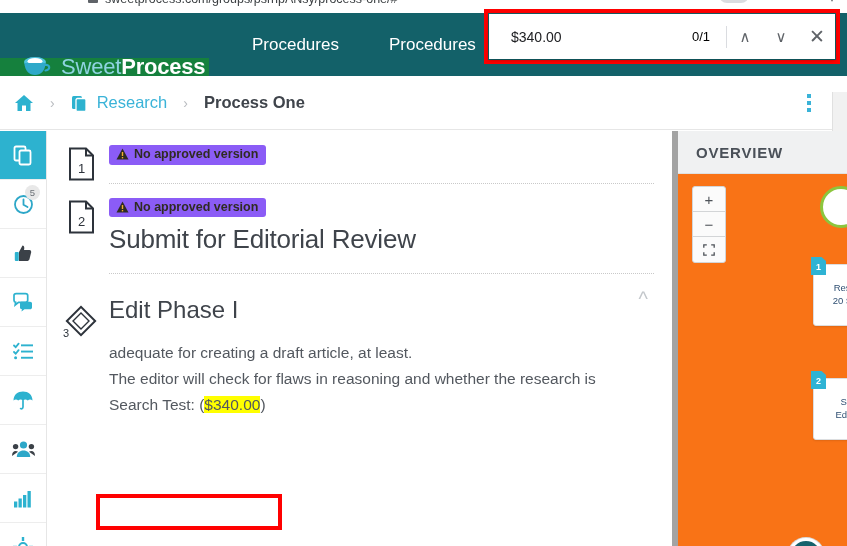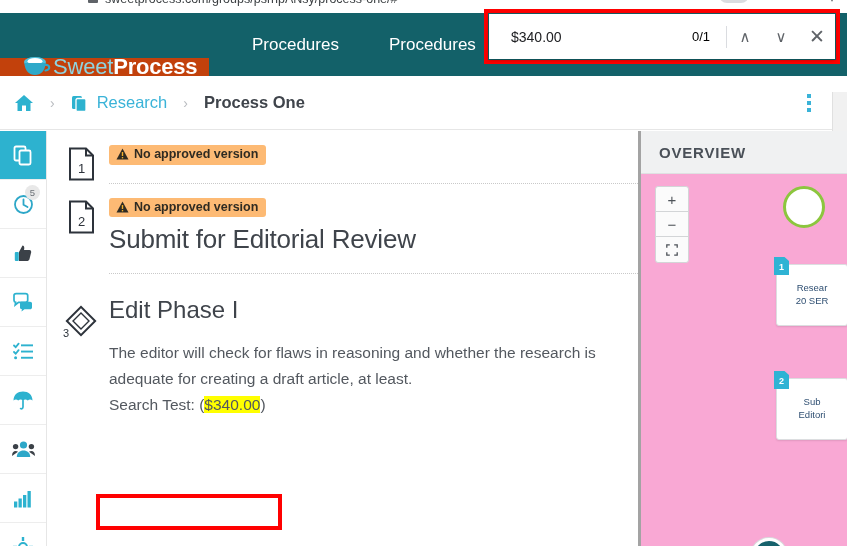--- a/index.html
+++ b/index.html
@@ -37,22 +37,22 @@
   .browser-right-icons .profile-pill {
     width: 30px; height: 16px; border-radius: 9px; background: #dadce0;
   }
 
   
   .app-header {
     position: absolute; left: 0; top: 13px; width: 847px; height: 63px;
     background: #136169; display: flex; align-items: stretch;
   }
   .logo-block {
-    width: 209px; background: #c2410c;
-    display: flex; align-items: center; padding-left: 22px; gap: 1px; margin-top: 45px;
+    width: 209px; background: #15803d;
+    display: flex; align-items: center; padding-left: 22px; gap: 9px; margin-top: 45px;
   }
   .logo-cup { flex: none; }
   .logo-text { font-size: 22px; letter-spacing: -.2px; white-space: nowrap; }
   .logo-text .sw { color: #8fd3e0; font-weight: 400; }
   .logo-text .pr { color: #ffffff; font-weight: 700; }
   .app-nav {
     flex: 1; display: flex; align-items: center; gap: 0;
     padding-left: 18px;
   }
   .nav-item {
@@ -137,21 +137,21 @@
   }
   .step-divider {
     margin: 18px 18px 0 62px; border-top: 1px dotted #c9c9c9;
   }
   .step-numicon {
     position: absolute; left: 20px; top: 8px;
     width: 30px; height: 34px;
   }
   .badge-warn {
     display: inline-flex; align-items: center; gap: 5px;
-    background: #fdba74; color: #2f2b22; font-size: 12.5px; font-weight: 700;
+    background: #8b5cf6; color: #2f2b22; font-size: 12.5px; font-weight: 700;
     padding: 3px 8px 4px 7px; border-radius: 3px; line-height: 1;
   }
   .step-title {
     font-size: 26px; color: #3f444b; font-weight: 400;
     margin-top: 7px; letter-spacing: -.2px;
   }
   .phase-title {
     font-size: 24px; color: #3f444b; font-weight: 400;
   }
   .phase-head { display: flex; align-items: flex-end; }
@@ -163,22 +163,22 @@
     margin-top: 16px; font-size: 15.5px; line-height: 26px; color: #53585f;
   }
   .search-test-annot {
     position: absolute; left: 96px; top: 494px; width: 186px; height: 36px;
     border: 4px solid #ff0000; z-index: 30; pointer-events: none;
   }
   .hl { background: #ffff00; }
 
   
   .overview {
-    position: absolute; right: 0; top: 131px; width: 209px; bottom: 0;
-    background: #f9a8d4; border-left: 3px solid #a3a3a3; overflow: hidden;
+    position: absolute; right: 0; top: 131px; width: 175px; bottom: 0;
+    background: #f97316; border-left: 6px solid #a3a3a3; overflow: hidden;
   }
   .ov-header {
     height: 43px; display: flex; align-items: center; padding-left: 18px;
     font-size: 15px; font-weight: 700; color: #4a5058; letter-spacing: .8px;
     border-bottom: 1px solid #dfe1e2; background: #f0f1f2;
   }
   .ov-zoom {
     position: absolute; left: 14px; top: 55px; width: 34px;
     background: #fbfbfb; border: 1px solid #d3d5d7; border-radius: 3px;
     overflow: hidden;
@@ -407,22 +407,22 @@
     <svg class="step-numicon" viewBox="0 0 34 36" style="top:30px; left:16px; width:34px; height:36px;">
       <rect x="8" y="7" width="20" height="20" transform="rotate(45 18 17)" fill="#ffffff" stroke="#2d333b" stroke-width="2"></rect>
       <path d="M10 17 L18 9 L26 17 L18 25 Z" fill="none" stroke="#2d333b" stroke-width="1.4"></path>
       <text x="0" y="33" font-family="Liberation Sans, sans-serif" font-size="11" fill="#2d333b">3</text>
     </svg>
     <div class="phase-head">
       <span class="phase-title">Edit Phase I</span>
     </div>
     <span class="phase-chevron">^</span>
     <div class="phase-body">
+      <div>adequate for creating a draft article, at least.</div>
       <div>The editor will check for flaws in reasoning and whether the research is</div>
-      <div>adequate for creating a draft article, at least.</div>
       <div>
         <span>Search Test: (</span><span class="hl">$340.00</span><span>)</span>
       </div>
     </div>
   </div>
 
 </div>
 <div class="search-test-annot"></div>
 
 <div class="overview">

